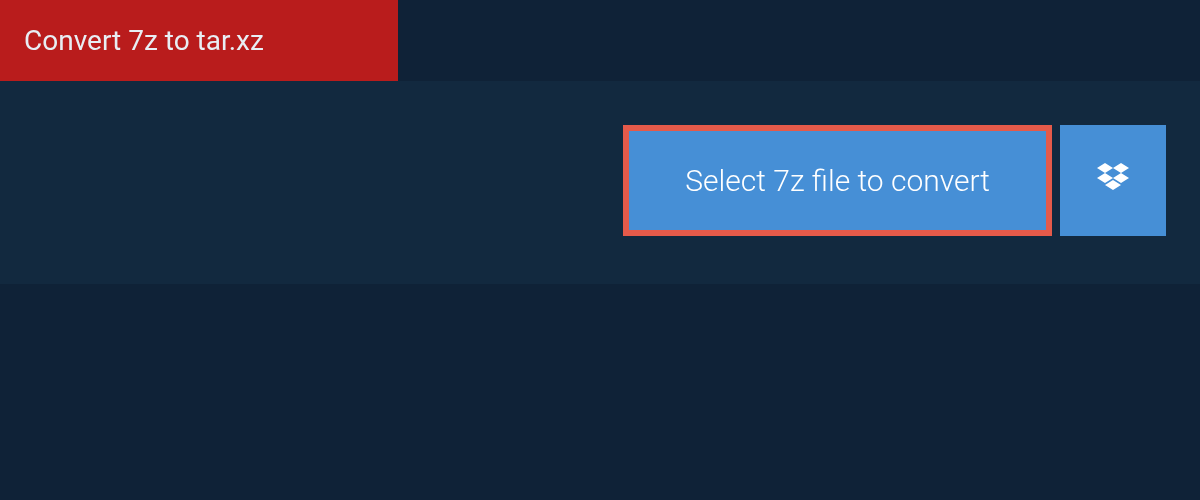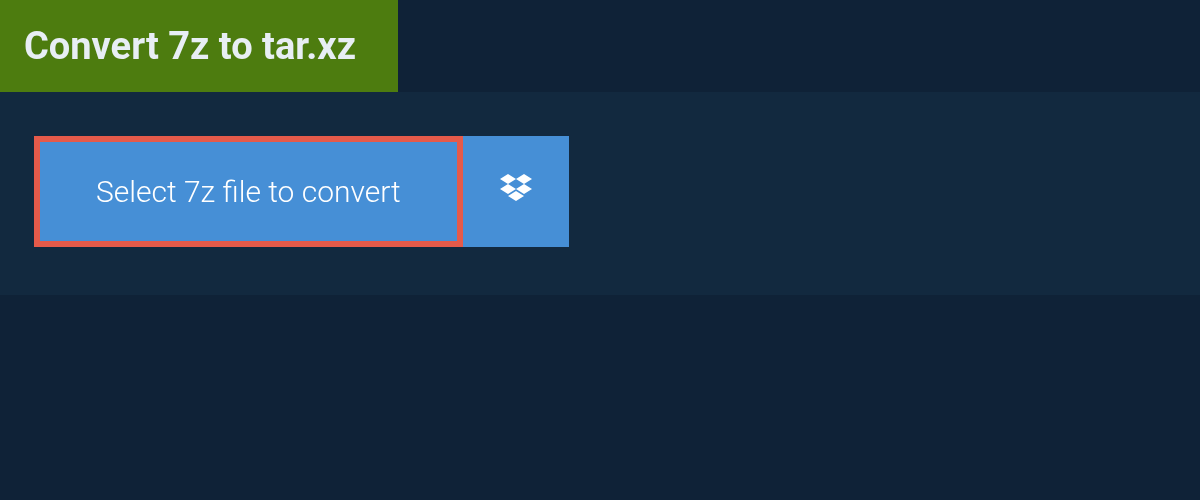--- a/index.html
+++ b/index.html
@@ -4,37 +4,38 @@
   <style>
     * { margin: 0; padding: 0; box-sizing: border-box; }
     body {
       width: 1200px;
       height: 500px;
       background: #0f2237;
       font-family: -apple-system, BlinkMacSystemFont, "Segoe UI", Roboto, Helvetica, Arial, sans-serif;
       overflow: hidden;
     }
     .tab-header {
-      background: #4d7c0f;
+      background: #b91c1c;
       display: inline-block;
       padding: 24px 36px 24px 24px;
       color: #e8eef4;
-      font-size: 38px;
-      font-weight: 700;
+      font-size: 28px;
+      font-weight: 400;
       min-width: 398px;
     }
     .panel {
       background: #12293f;
       padding: 44px 34px 48px 34px;
       width: 100%;
     }
     .button-row {
       display: flex;
-      gap: 0;
+      gap: 8px;
       align-items: stretch;
+      justify-content: flex-end;
     }
     .select-button {
       background: #468fd6;
       border: 6px solid #e55a4a;
       color: #ffffff;
       font-size: 30px;
       font-weight: 300;
       padding: 32px 56px;
       cursor: pointer;
       display: inline-flex;

